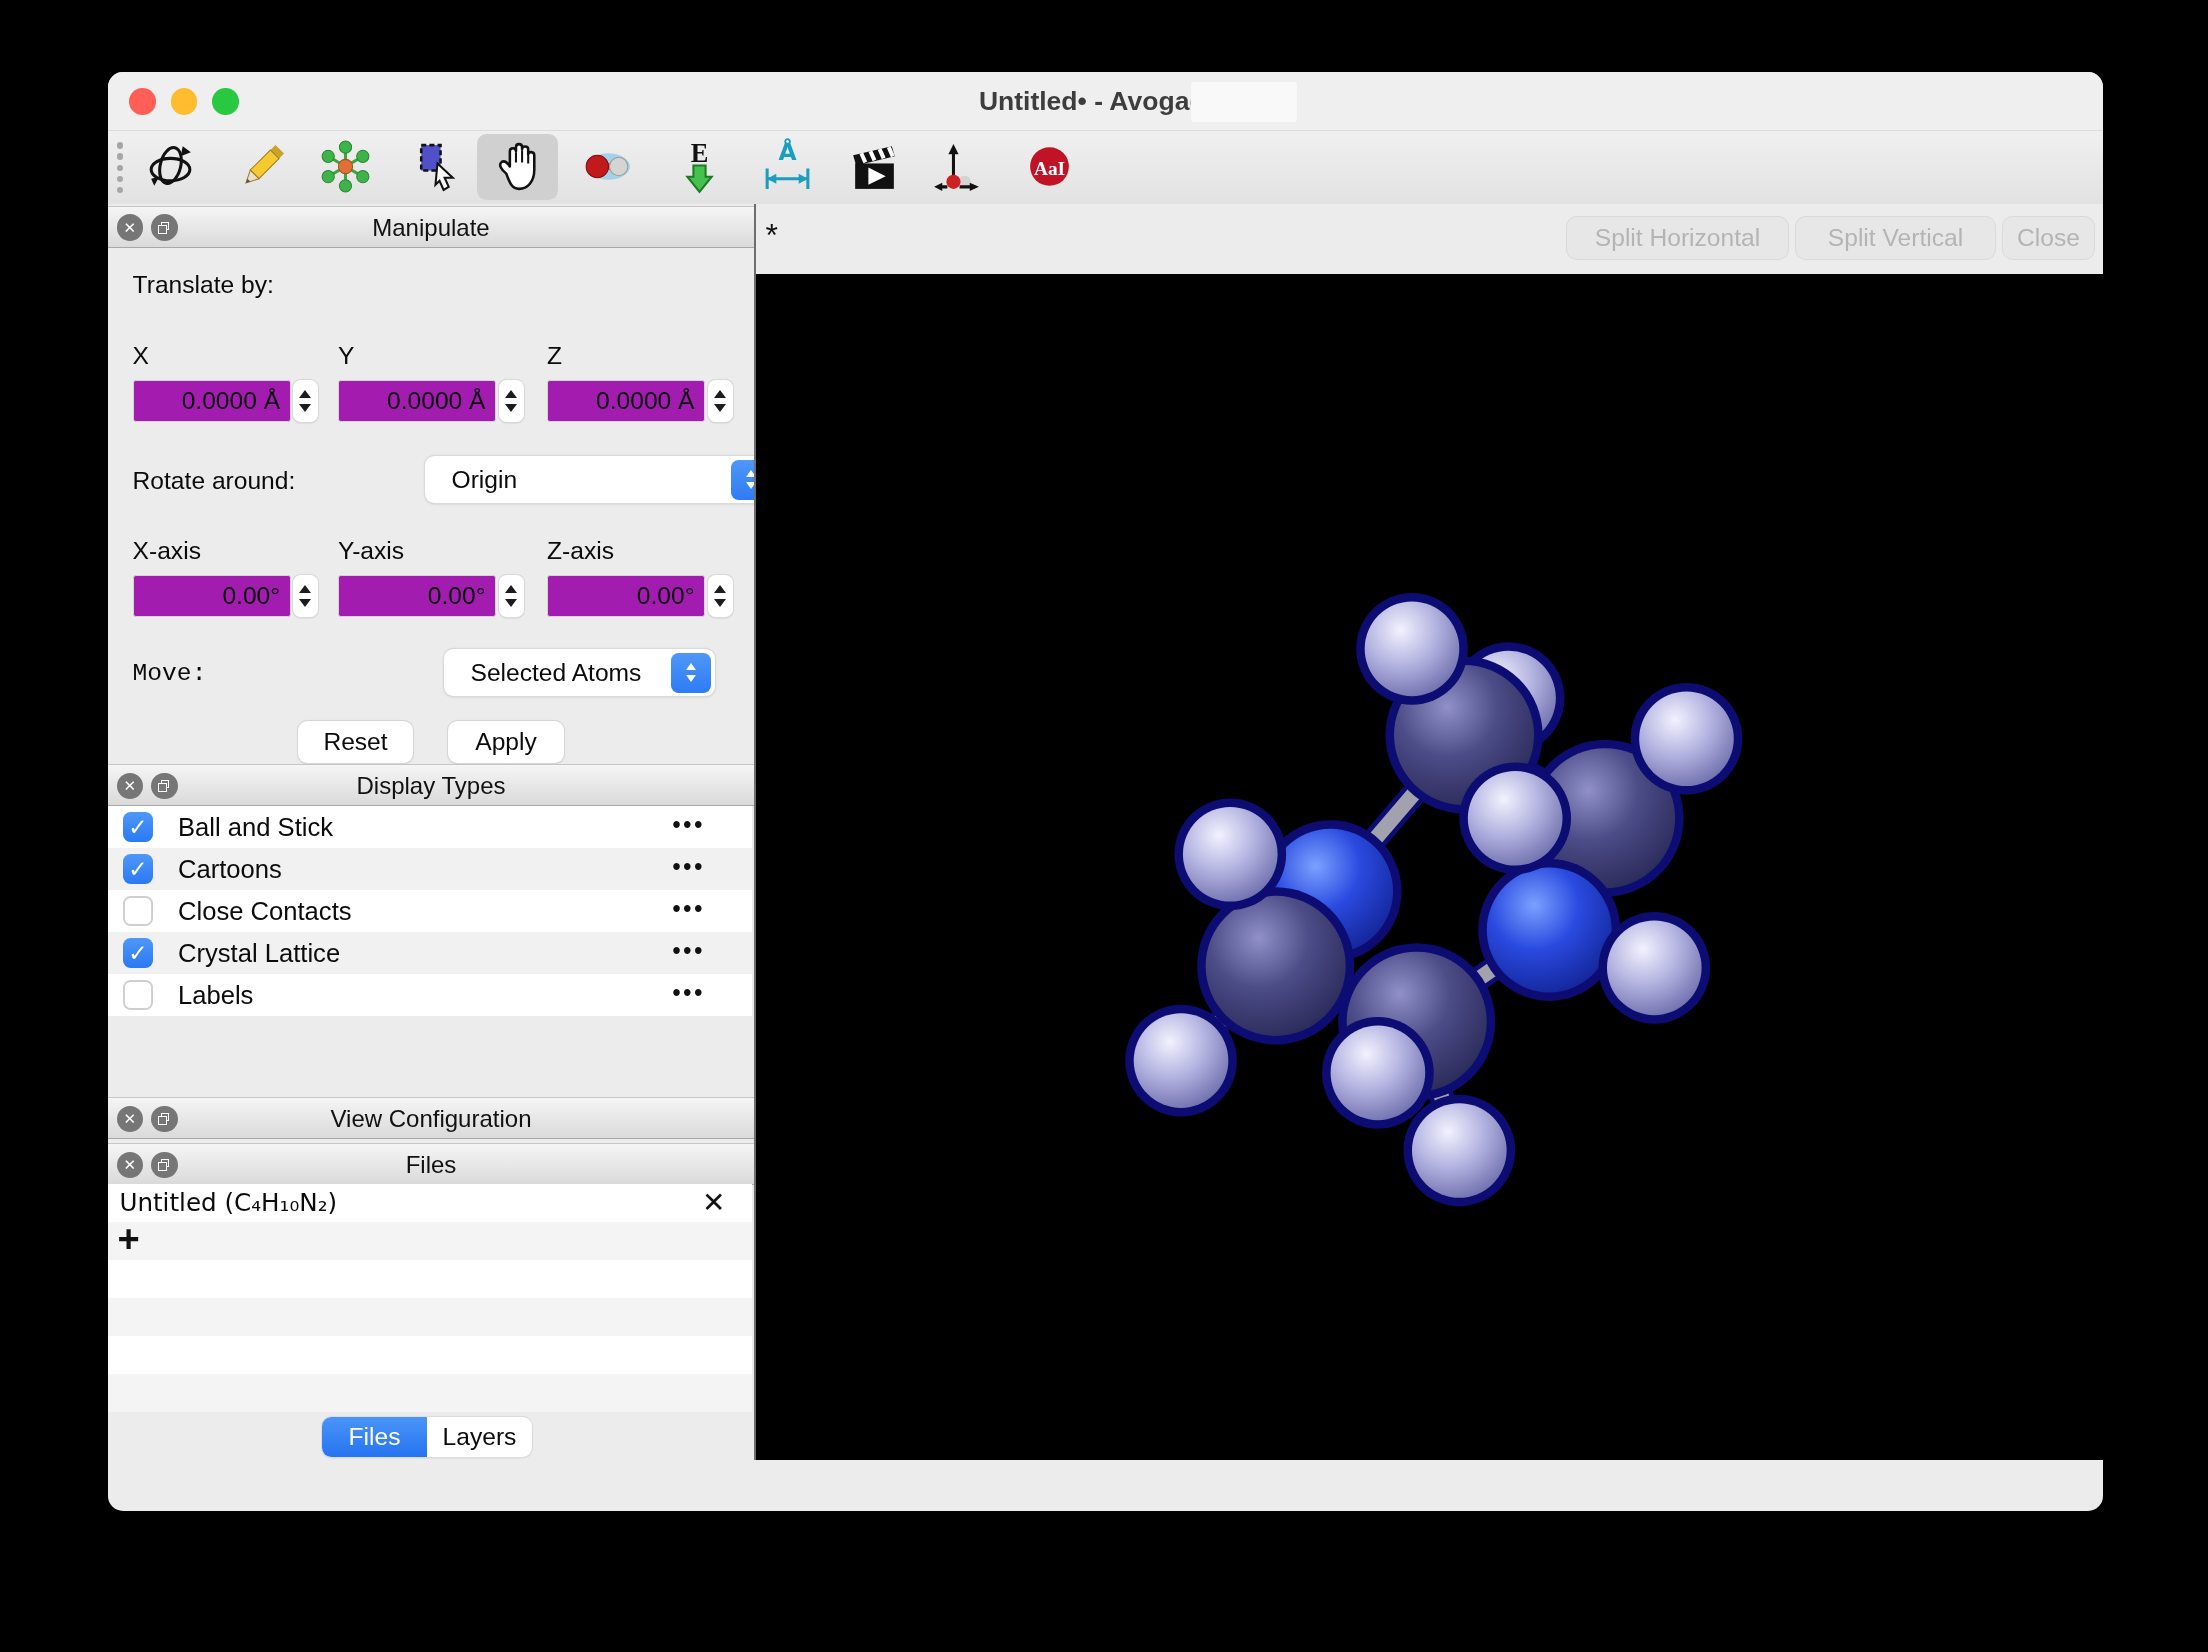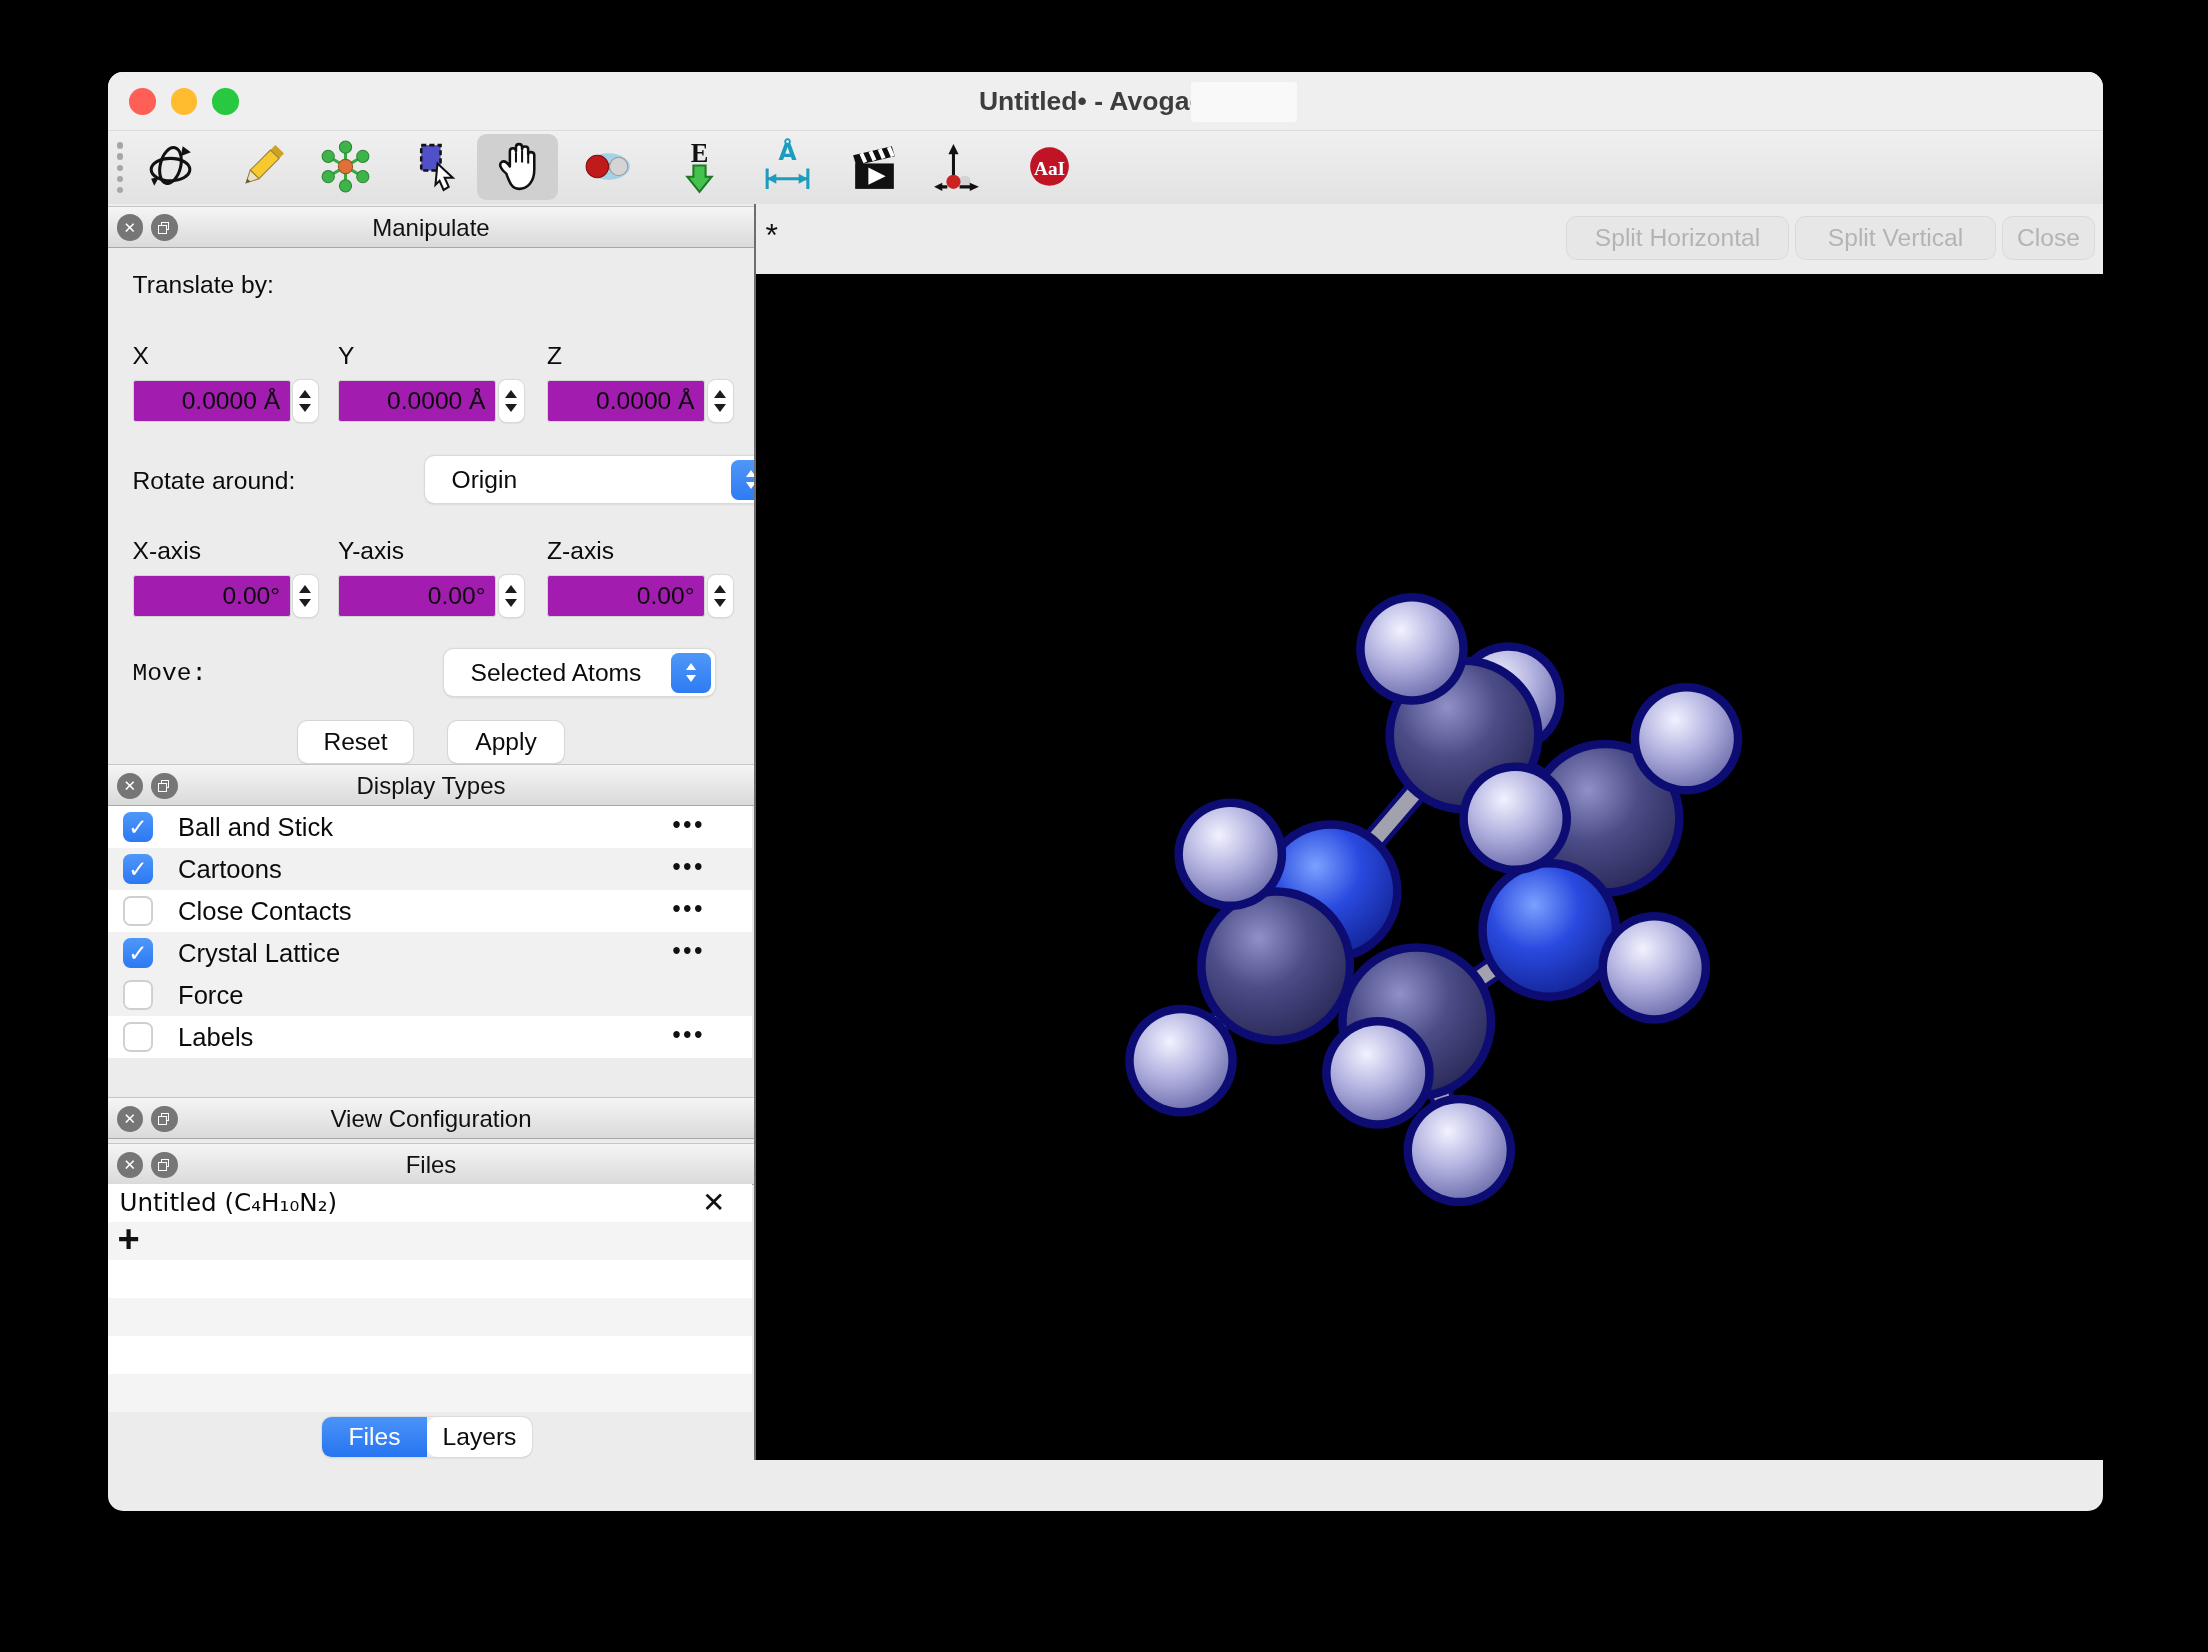--- a/index.html
+++ b/index.html
@@ -100,21 +100,21 @@
              color:#0b0b0b; font-family:"DejaVu Sans",sans-serif; }
   .f-close { position:absolute; right:26.5px; top:0; height:38px; line-height:38px; font-size:28px;
              font-weight:bold; color:#111; font-family:"DejaVu Sans",sans-serif; }
   .f-add { position:absolute; left:9.5px; top:-3.8px; font-size:38px; font-weight:bold; color:#111; }
 
   
   .seg { position:absolute; left:214px; top:1213px; width:210px; height:40px; border-radius:9.5px;
          overflow:hidden; box-shadow:0 0 0 0.9px #dcdcdc, 0 0.9px 1.9px rgba(0,0,0,.15); display:flex; }
   .seg .s { flex:1; text-align:center; line-height:40px; font-size:24.6px; }
   .seg .active { background:linear-gradient(#4a94f8,#2674f0); color:#fff; }
-  .seg .inactive { background:#fff; color:#0b0b0b;border-radius:10px; }
+  .seg .inactive { background:#fff; color:#0b0b0b; }
 
   
   .vp { position:absolute; left:648px; top:132px; width:1347px; height:1256px; background:#ececec; }
   .vp-strip { position:absolute; left:0; top:0; width:100%; height:70px; background:#ececec; }
   .vp-star { position:absolute; left:9.5px; top:13.2px; font-size:32px; color:#111; }
   .vp-btn { position:absolute; top:13.2px; height:42px; border-radius:9.5px; background:#e7e7e7;
             box-shadow:0 0 0 0.9px #d9d9d9; color:#b4b4b4; font-size:24.6px; text-align:center; line-height:42px; }
   .vp-black { position:absolute; left:0; top:70px; width:1347px; height:1186px; background:#000; }
 </style>
 </head>
@@ -352,24 +352,20 @@
           </div>
           <div class="dt-row norm">
             <span class="cbx off"></span>
             <span class="dt-label">Close Contacts</span>
             <span class="dt-dots">•••</span>
           </div>
           <div class="dt-row alt">
             <span class="cbx on">✓</span>
             <span class="dt-label">Crystal Lattice</span>
             <span class="dt-dots">•••</span>
-          </div>
-          <div class="dt-row alt">
-            <span class="cbx off"></span>
-            <span class="dt-label">Force</span>
           </div>
           <div class="dt-row norm">
             <span class="cbx off"></span>
             <span class="dt-label">Labels</span>
             <span class="dt-dots">•••</span>
           </div>
         </div>
 
       <div class="panel-header" style="top:893px;">
         <div class="ph-btn close">✕</div>

